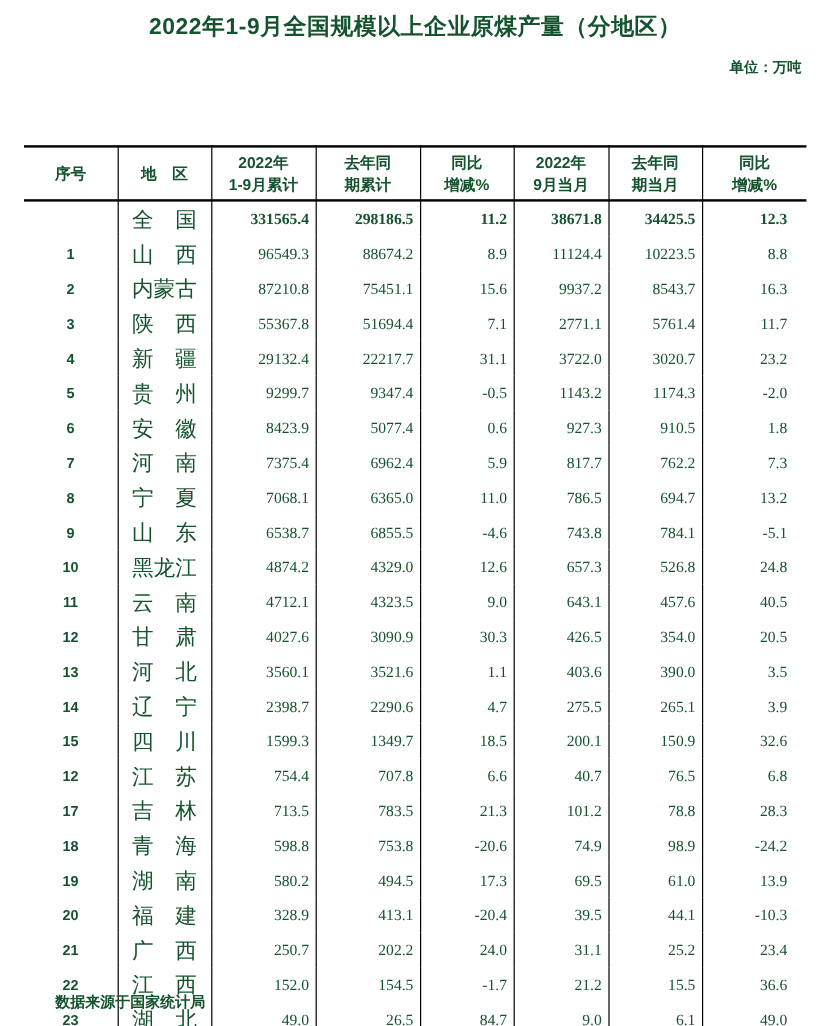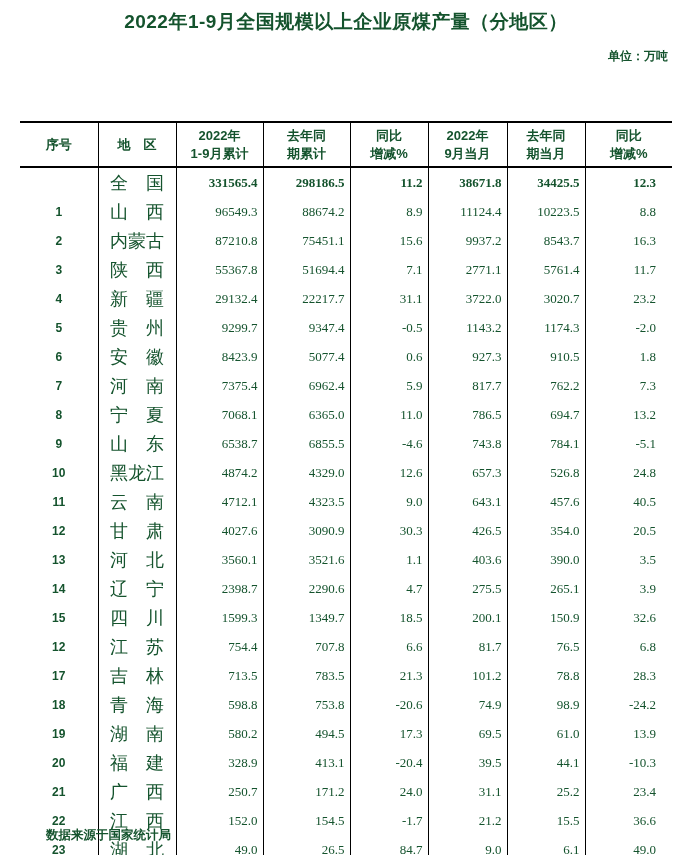--- a/index.html
+++ b/index.html
@@ -314,21 +314,21 @@
           <td class="cell-value">200.1</td>
           <td class="cell-value">150.9</td>
           <td class="cell-value last-col">32.6</td>
         </tr>
         <tr>
           <td class="cell-no">12</td>
           <td class="cell-region">江　苏</td>
           <td class="cell-value">754.4</td>
           <td class="cell-value">707.8</td>
           <td class="cell-value">6.6</td>
-          <td class="cell-value">81.7</td>
+          <td class="cell-value">40.7</td>
           <td class="cell-value">76.5</td>
           <td class="cell-value last-col">6.8</td>
         </tr>
         <tr>
           <td class="cell-no">17</td>
           <td class="cell-region">吉　林</td>
           <td class="cell-value">713.5</td>
           <td class="cell-value">783.5</td>
           <td class="cell-value">21.3</td>
           <td class="cell-value">101.2</td>
@@ -362,21 +362,21 @@
           <td class="cell-value">413.1</td>
           <td class="cell-value">-20.4</td>
           <td class="cell-value">39.5</td>
           <td class="cell-value">44.1</td>
           <td class="cell-value last-col">-10.3</td>
         </tr>
         <tr>
           <td class="cell-no">21</td>
           <td class="cell-region">广　西</td>
           <td class="cell-value">250.7</td>
-          <td class="cell-value">171.2</td>
+          <td class="cell-value">202.2</td>
           <td class="cell-value">24.0</td>
           <td class="cell-value">31.1</td>
           <td class="cell-value">25.2</td>
           <td class="cell-value last-col">23.4</td>
         </tr>
         <tr>
           <td class="cell-no">22</td>
           <td class="cell-region">江　西</td>
           <td class="cell-value">152.0</td>
           <td class="cell-value">154.5</td>

